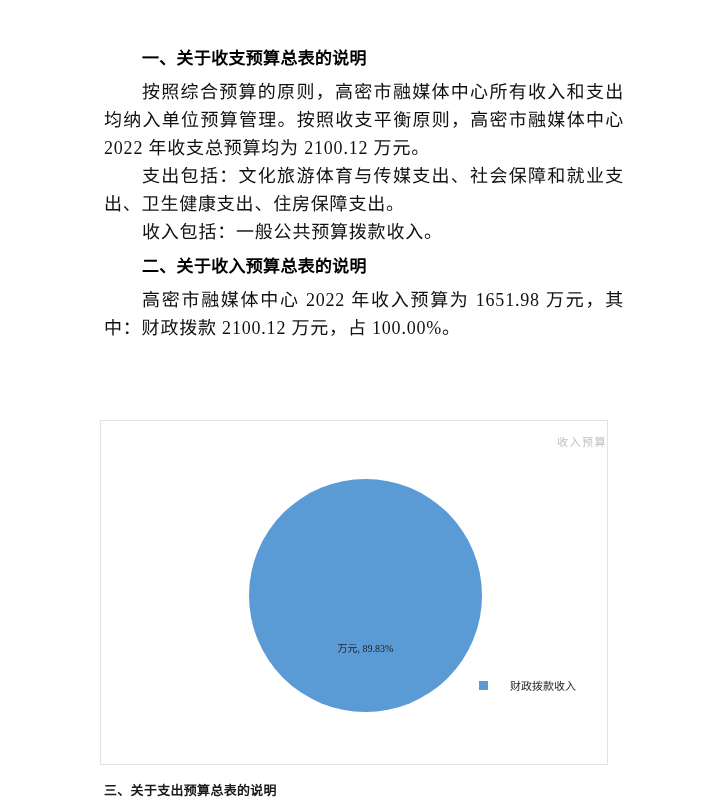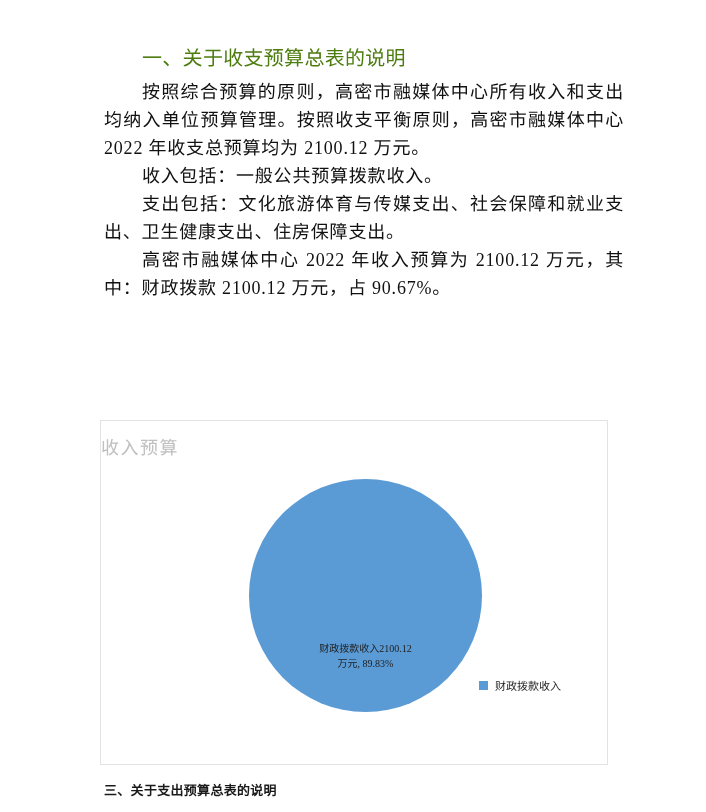--- a/index.html
+++ b/index.html
@@ -26,26 +26,26 @@
   
   .doc-body {
     position: absolute;
     left: 104px;
     top: 38px;
     width: 520px;
   }
 
   .heading {
     font-family: "DejaVu Sans", "Liberation Sans", sans-serif;
-    font-weight: normal;
-    font-size: 20px;
+    font-weight: bold;
+    font-size: 17px;
     line-height: 40px;
     text-indent: 38px;
     letter-spacing: 0.3px;
-    color: #4d7c0f;
+    color: #000000;
     white-space: nowrap;
   }
 
   .para {
     font-size: 18px;
     line-height: 28px;
     text-indent: 38px;
     text-align: justify;
     text-justify: inter-ideograph;
     letter-spacing: 0.8px;
@@ -62,23 +62,23 @@
     border: 1px solid #e3e3e3;
     background: #ffffff;
     box-sizing: border-box;
   }
 
   .chart-title {
     position: absolute;
     top: 12px;
     left: 0;
     width: 100%;
-    text-align: left;
+    text-align: right;
     font-family: "Liberation Sans", "DejaVu Sans", sans-serif;
-    font-size: 18px;
+    font-size: 11px;
     color: #bfbfbf;
     letter-spacing: 1.5px;
   }
 
   .pie-wrap {
     position: absolute;
     left: 148px;
     top: 58px;
     width: 233px;
     height: 233px;
@@ -104,21 +104,21 @@
     color: #1d1d1d;
     white-space: nowrap;
   }
 
   .legend {
     position: absolute;
     left: 378px;
     top: 256px;
     display: flex;
     align-items: center;
-    gap: 7px;
+    gap: 22px;
   }
 
   .legend-swatch {
     width: 9px;
     height: 9px;
     background: #5b9bd5;
     flex: 0 0 auto;
   }
 
   .legend-text {
@@ -162,38 +162,38 @@
 <body>
 
 <div class="page">
 
   <div class="doc-body">
 
     <div class="heading">一、关于收支预算总表的说明</div>
 
     <div class="para">按照综合预算的原则，高密市融媒体中心所有收入和支出均纳入单位预算管理。按照收支平衡原则，高密市融媒体中心 2022 年收支总预算均为 2100.12 万元。</div>
 
+    <div class="para">支出包括：文化旅游体育与传媒支出、社会保障和就业支出、卫生健康支出、住房保障支出。</div>
+
     <div class="para">收入包括：一般公共预算拨款收入。</div>
 
-    <div class="para">支出包括：文化旅游体育与传媒支出、社会保障和就业支出、卫生健康支出、住房保障支出。</div>
-
-
-    <div class="para">高密市融媒体中心 2022 年收入预算为 2100.12 万元，其中：财政拨款 2100.12 万元，占 90.67%。</div>
+    <div class="heading">二、关于收入预算总表的说明</div>
+
+    <div class="para">高密市融媒体中心 2022 年收入预算为 1651.98 万元，其中：财政拨款 2100.12 万元，占 100.00%。</div>
 
   </div>
 
   <div class="chart-frame">
 
     <div class="chart-title">收入预算</div>
 
     <div class="pie-wrap">
       <div class="pie-slice"></div>
 
       <div class="pie-label">
-        <div>财政拨款收入2100.12</div>
         <div>万元, 89.83%</div>
       </div>
     </div>
 
     <div class="legend">
       <span class="legend-swatch"></span>
       <span class="legend-text">财政拨款收入</span>
     </div>
 
   </div>

